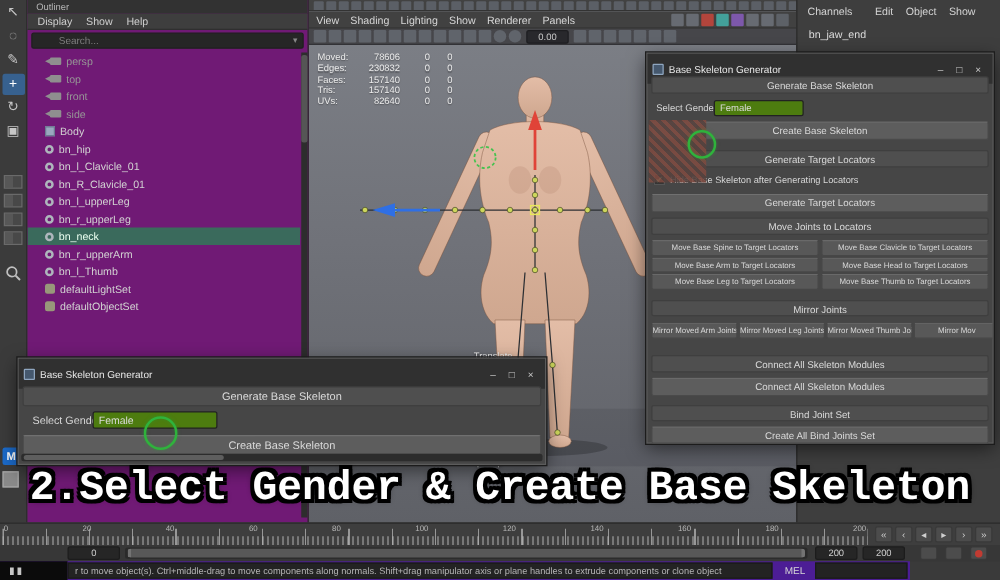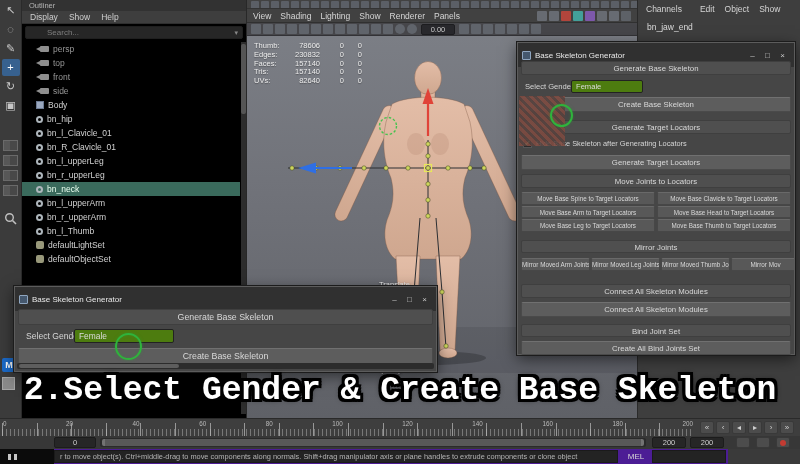--- a/index.html
+++ b/index.html
@@ -13,21 +13,21 @@
 
 #toolbox{position:absolute;left:0;top:0;width:22px;height:418px;background:#3b3b3b;border-right:1px solid #2a2a2a;z-index:2}
 .tool{width:18px;height:17px;margin:2px auto 1px;text-align:center;line-height:17px;font-size:11px;color:#c6c6c6;border-radius:2px}
 .tool.active{background:#37618f;color:#fff}
 #layoutbtns{margin-top:26px}
 .laybtn{width:15px;height:11px;margin:4px auto;border:1px solid #6a6a6a;background:linear-gradient(90deg,#575757 50%,#484848 50%)}
 #magnifier{display:block;margin:16px auto 0}
 #maya-m{position:absolute;left:2px;top:358px;width:14px;height:14px;background:#1b6ac9;border-radius:2px;color:#fff;font-weight:bold;font-size:9px;text-align:center;line-height:14px}
 #swatch{position:absolute;left:2px;top:377px;width:13px;height:13px;background:#8a8a8a;border:1px solid #a5a5a5}
 
-#outliner{position:absolute;left:22px;top:0;width:225px;height:418px;background:#000000;border-right:1px solid #282828;z-index:2}
+#outliner{position:absolute;left:22px;top:0;width:225px;height:418px;background:#701a75;border-right:1px solid #282828;z-index:2}
 .otitle{height:11px;line-height:11px;padding-left:7px;font-size:7.5px;color:#b5b5b5;background:#323232}
 #omenus{height:13px;display:flex;gap:11px;padding-left:8px;font-size:8.5px;color:#cfcfcf;line-height:13px;background:#3e3e3e;border-bottom:1px solid #2f2f2f}
 .osearch{margin:2px 3px;height:13px;background:#262626;border:1px solid #1f1f1f;border-radius:2px;color:#7e7e7e;font-size:8px;line-height:11px;padding-left:21px;position:relative}
 .osearch .chev{position:absolute;right:4px;top:2px;color:#888;font-size:7px;line-height:8px}
 #outliner-tree{position:absolute;top:42px;left:0;right:6px;bottom:0;overflow:hidden}
 .orow{height:14px;display:flex;align-items:center;padding-left:14px;gap:4px}
 .orow.sel{background:#3a6a5c}
 .olbl{font-size:8.5px;color:#d2d2d2;white-space:nowrap}
 .olbl.dim{color:#969696}
 .orow.sel .olbl{color:#eafff0}
@@ -246,24 +246,20 @@
         <div class="orow">
           <div class="ic joint"></div>
           <div class="olbl">bn_r_upperLeg</div>
         </div>
         <div class="orow sel">
           <div class="ic joint"></div>
           <div class="olbl">bn_neck</div>
         </div>
         <div class="orow">
           <div class="ic joint"></div>
-          <div class="olbl">bn_l_upperArm</div>
-        </div>
-        <div class="orow">
-          <div class="ic joint"></div>
           <div class="olbl">bn_r_upperArm</div>
         </div>
         <div class="orow">
           <div class="ic joint"></div>
           <div class="olbl">bn_l_Thumb</div>
         </div>
         <div class="orow">
           <div class="ic set"></div>
           <div class="olbl">defaultLightSet</div>
         </div>
@@ -321,21 +317,21 @@
           <div class="vtic"></div>
           <div class="vtic"></div>
           <div class="vtic"></div>
           <div class="vtic"></div>
           <div class="vtic"></div>
           <div class="vtic"></div>
         </span>
     </div>
     <div id="vpstats">
         <div class="strow">
-          <div class="slab">Thumb:</div>
+          <div class="slab">Moved:</div>
           <div class="sv v1">78606</div>
           <div class="sv v2">0</div>
           <div class="sv v3">0</div>
         </div>
         <div class="strow">
           <div class="slab">Edges:</div>
           <div class="sv v1">230832</div>
           <div class="sv v2">0</div>
           <div class="sv v3">0</div>
         </div>

